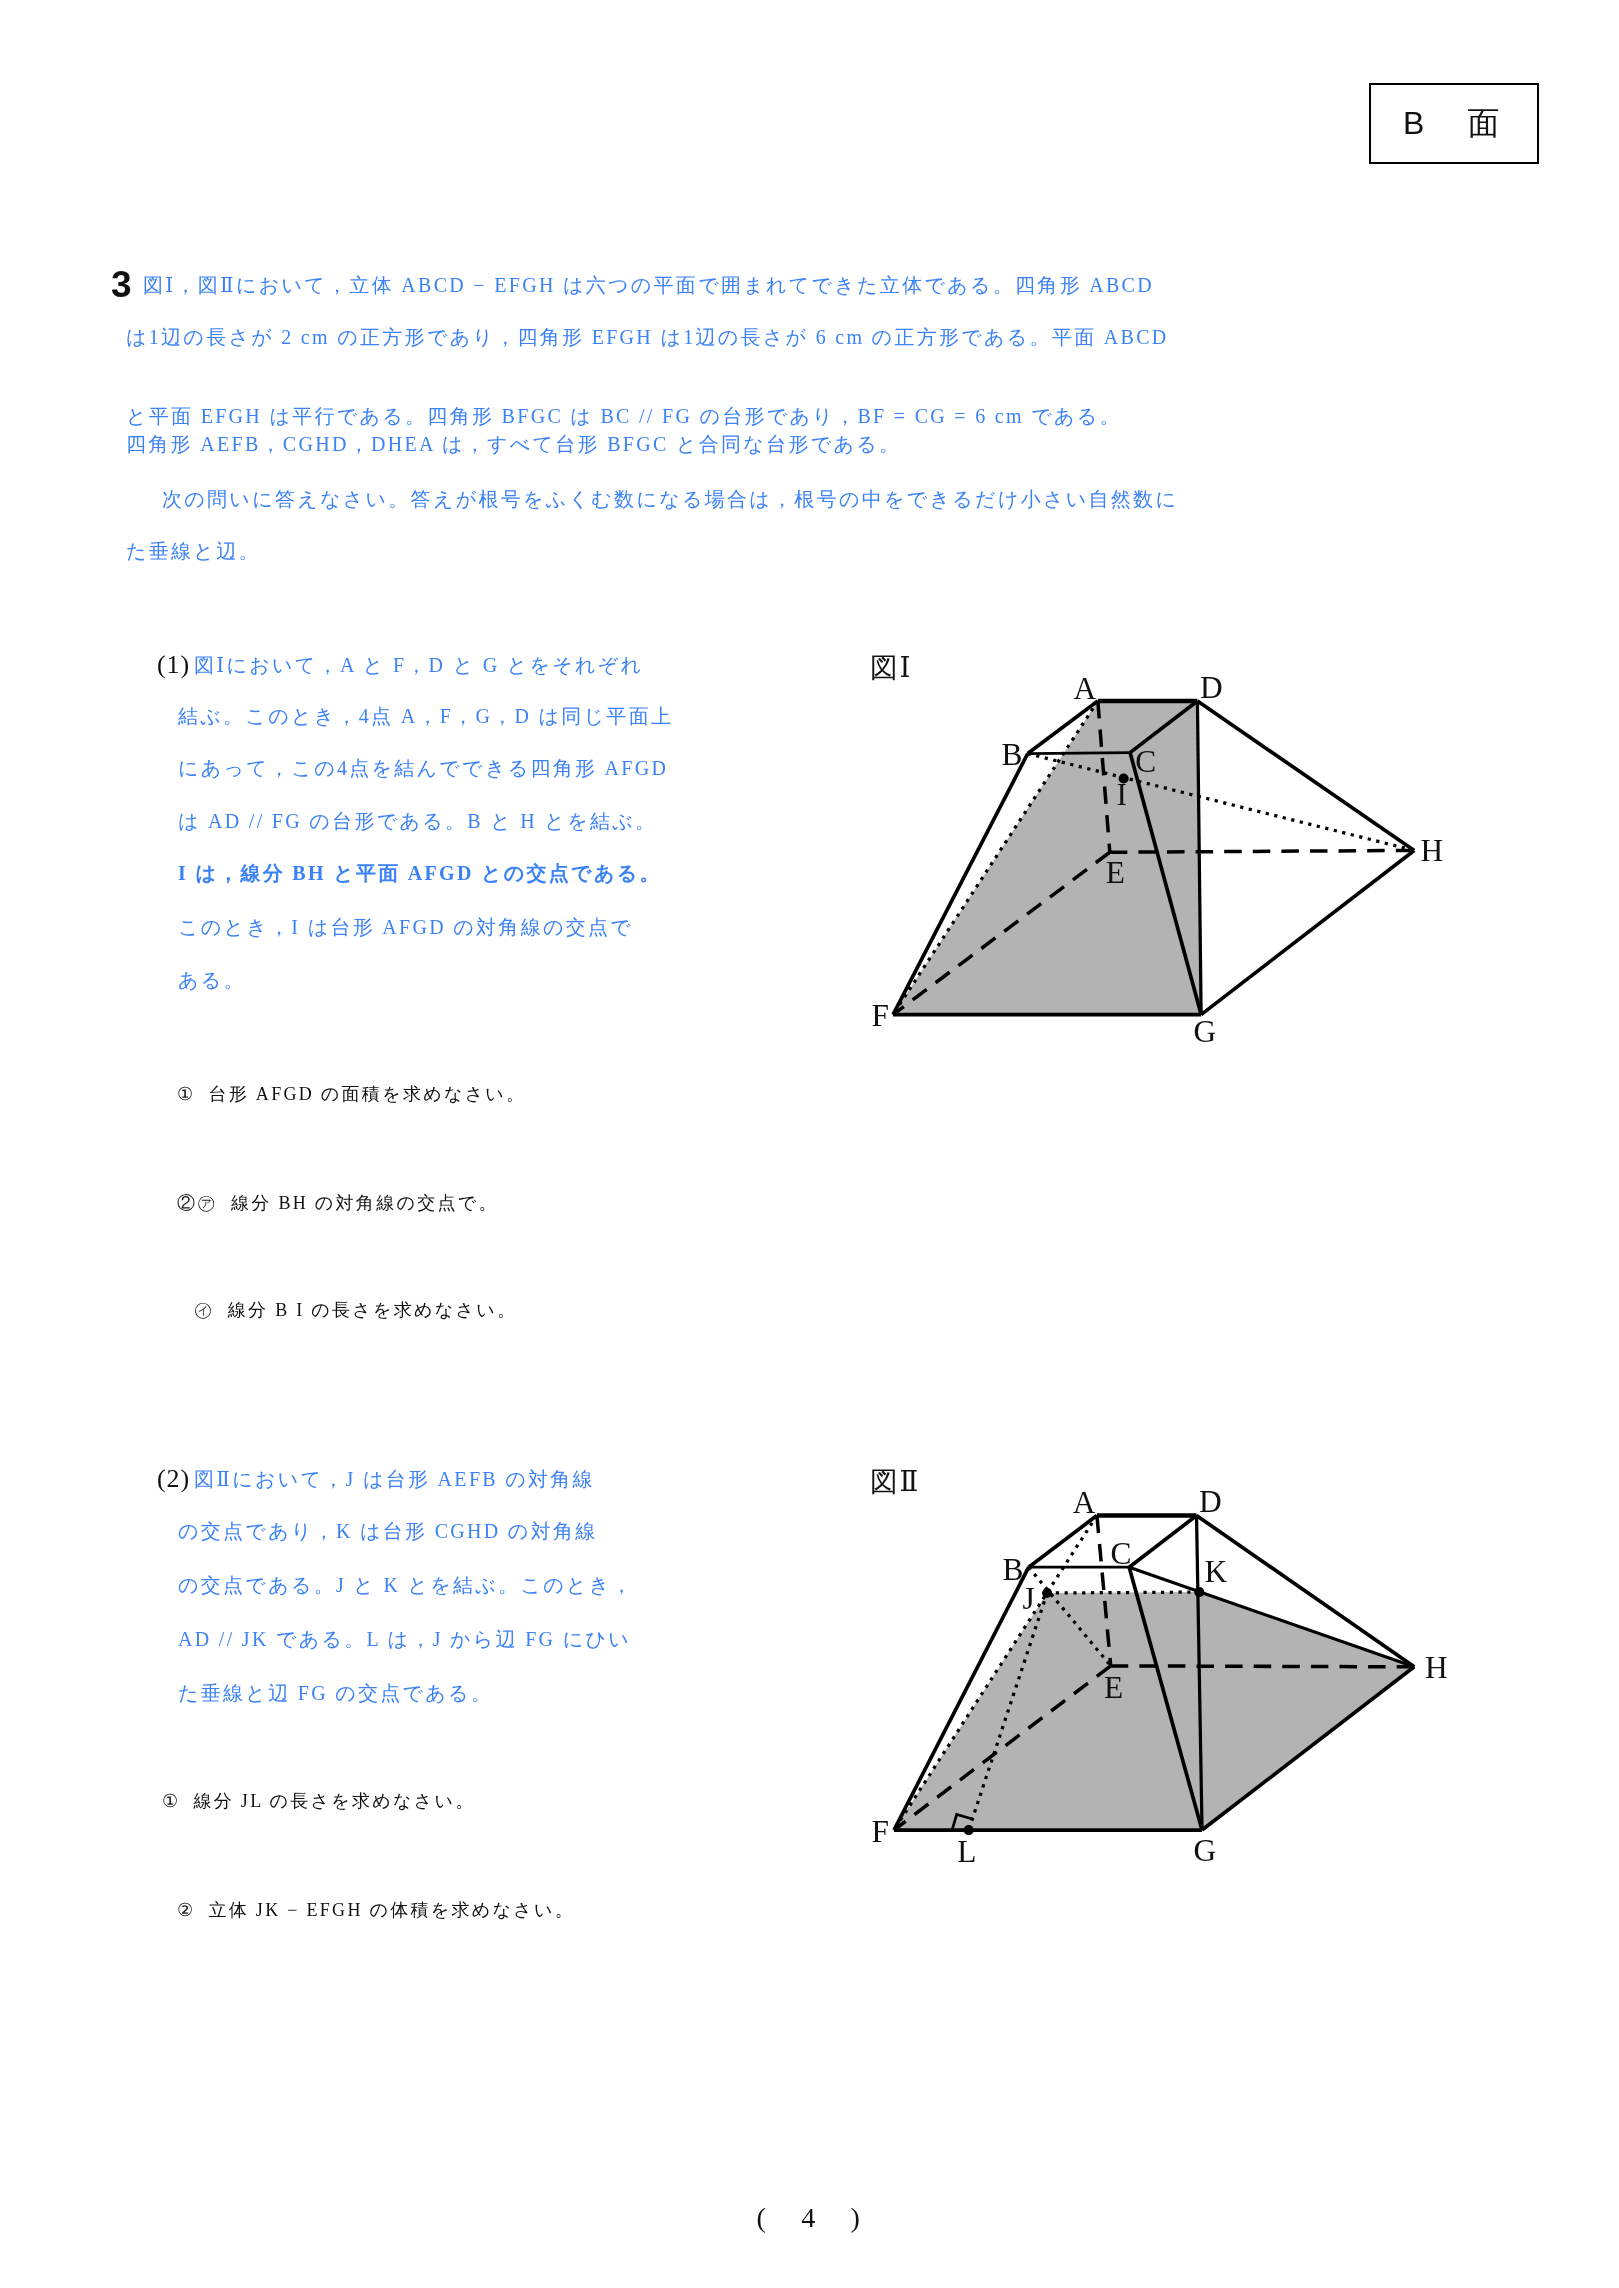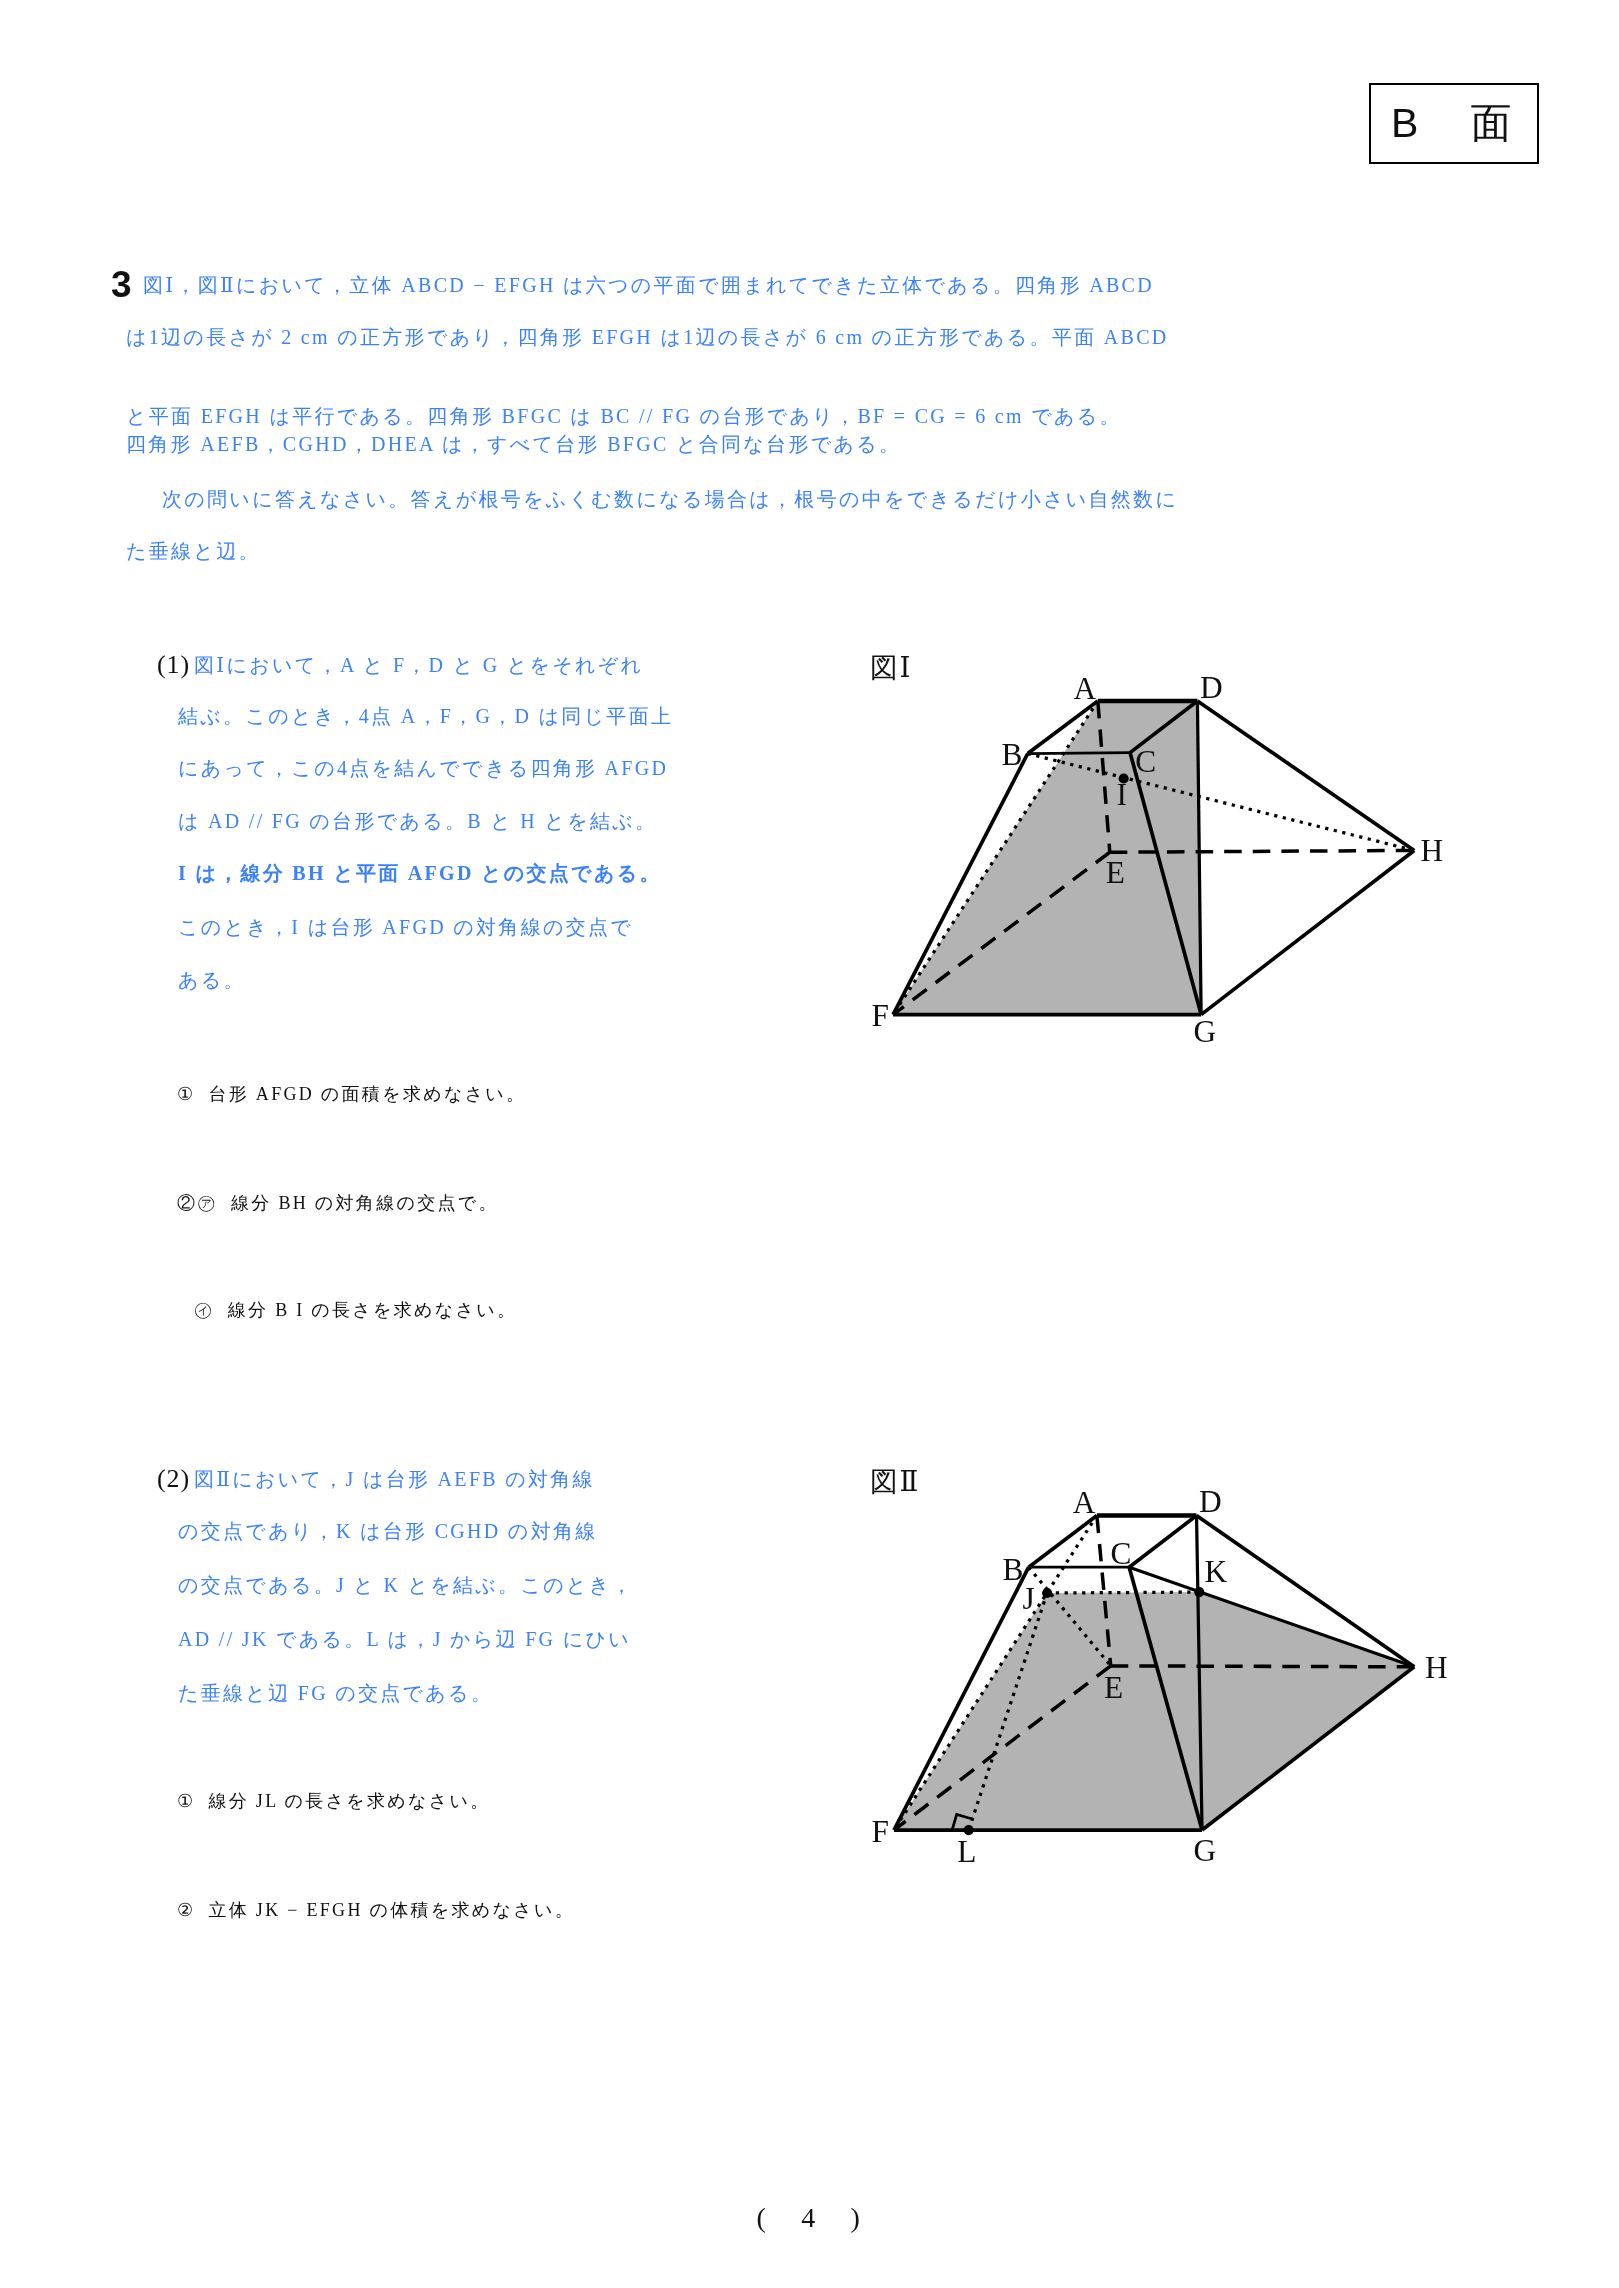--- a/index.html
+++ b/index.html
@@ -26,21 +26,21 @@
     font-size:37px;font-weight:bold;
     font-family:"Liberation Sans","DejaVu Sans",sans-serif;
   }
   .corner-box{
     position:absolute;
     left:1369px;top:83px;width:170px;height:81px;
     border:2.8px solid #000;
     box-sizing:border-box;
     display:flex;align-items:center;justify-content:center;
     font-family:"Liberation Sans","DejaVu Sans",sans-serif;
-    font-size:41px;letter-spacing:5.5px;
+    font-size:32px;letter-spacing:5.5px;
   }
   .qrow{position:absolute;white-space:nowrap;font-size:18px;letter-spacing:2.3px;}
   .qrow .qm{display:inline-block;}
   .qrow .qt{display:inline-block;margin-left:13px;}
   .pageno{
     position:absolute;left:0;right:0;top:2199px;
     text-align:center;font-size:28px;letter-spacing:3.7px;
   }
   svg.fig{position:absolute;}
   svg .edge{stroke:#000;fill:none;stroke-linecap:butt;}
@@ -84,21 +84,21 @@
     <span class="qm">㋑</span><span class="qt">線分 B I の長さを求めなさい。</span>
   </div>
 
   <div class="marker" style="left:157px;top:1464px;">(2)</div>
   <div class="t" style="left:194px;top:1464px;">図Ⅱにおいて，J は台形 AEFB の対角線</div>
   <div class="t" style="left:178px;top:1516px;">の交点であり，K は台形 CGHD の対角線</div>
   <div class="t" style="left:178px;top:1570px;">の交点である。J と K とを結ぶ。このとき，</div>
   <div class="t" style="left:178px;top:1624px;">AD // JK である。L は，J から辺 FG にひい</div>
   <div class="t" style="left:178px;top:1678px;">た垂線と辺 FG の交点である。</div>
 
-  <div class="qrow" style="left:177px;top:1789px;">
+  <div class="qrow" style="left:162px;top:1789px;">
     <span class="qm">①</span><span class="qt">線分 JL の長さを求めなさい。</span>
   </div>
   <div class="qrow" style="left:177px;top:1898px;">
     <span class="qm">②</span><span class="qt">立体 JK − EFGH の体積を求めなさい。</span>
   </div>
 
   <svg class="fig" style="left:858px;top:637px;" width="618" height="425" viewBox="930 690 670 460">
     <text class="cap" x="943" y="733">図Ⅰ</text>
 
     <polygon points="1190,759 968,1099 1302,1099 1298,759" fill="#b3b3b3"></polygon>

